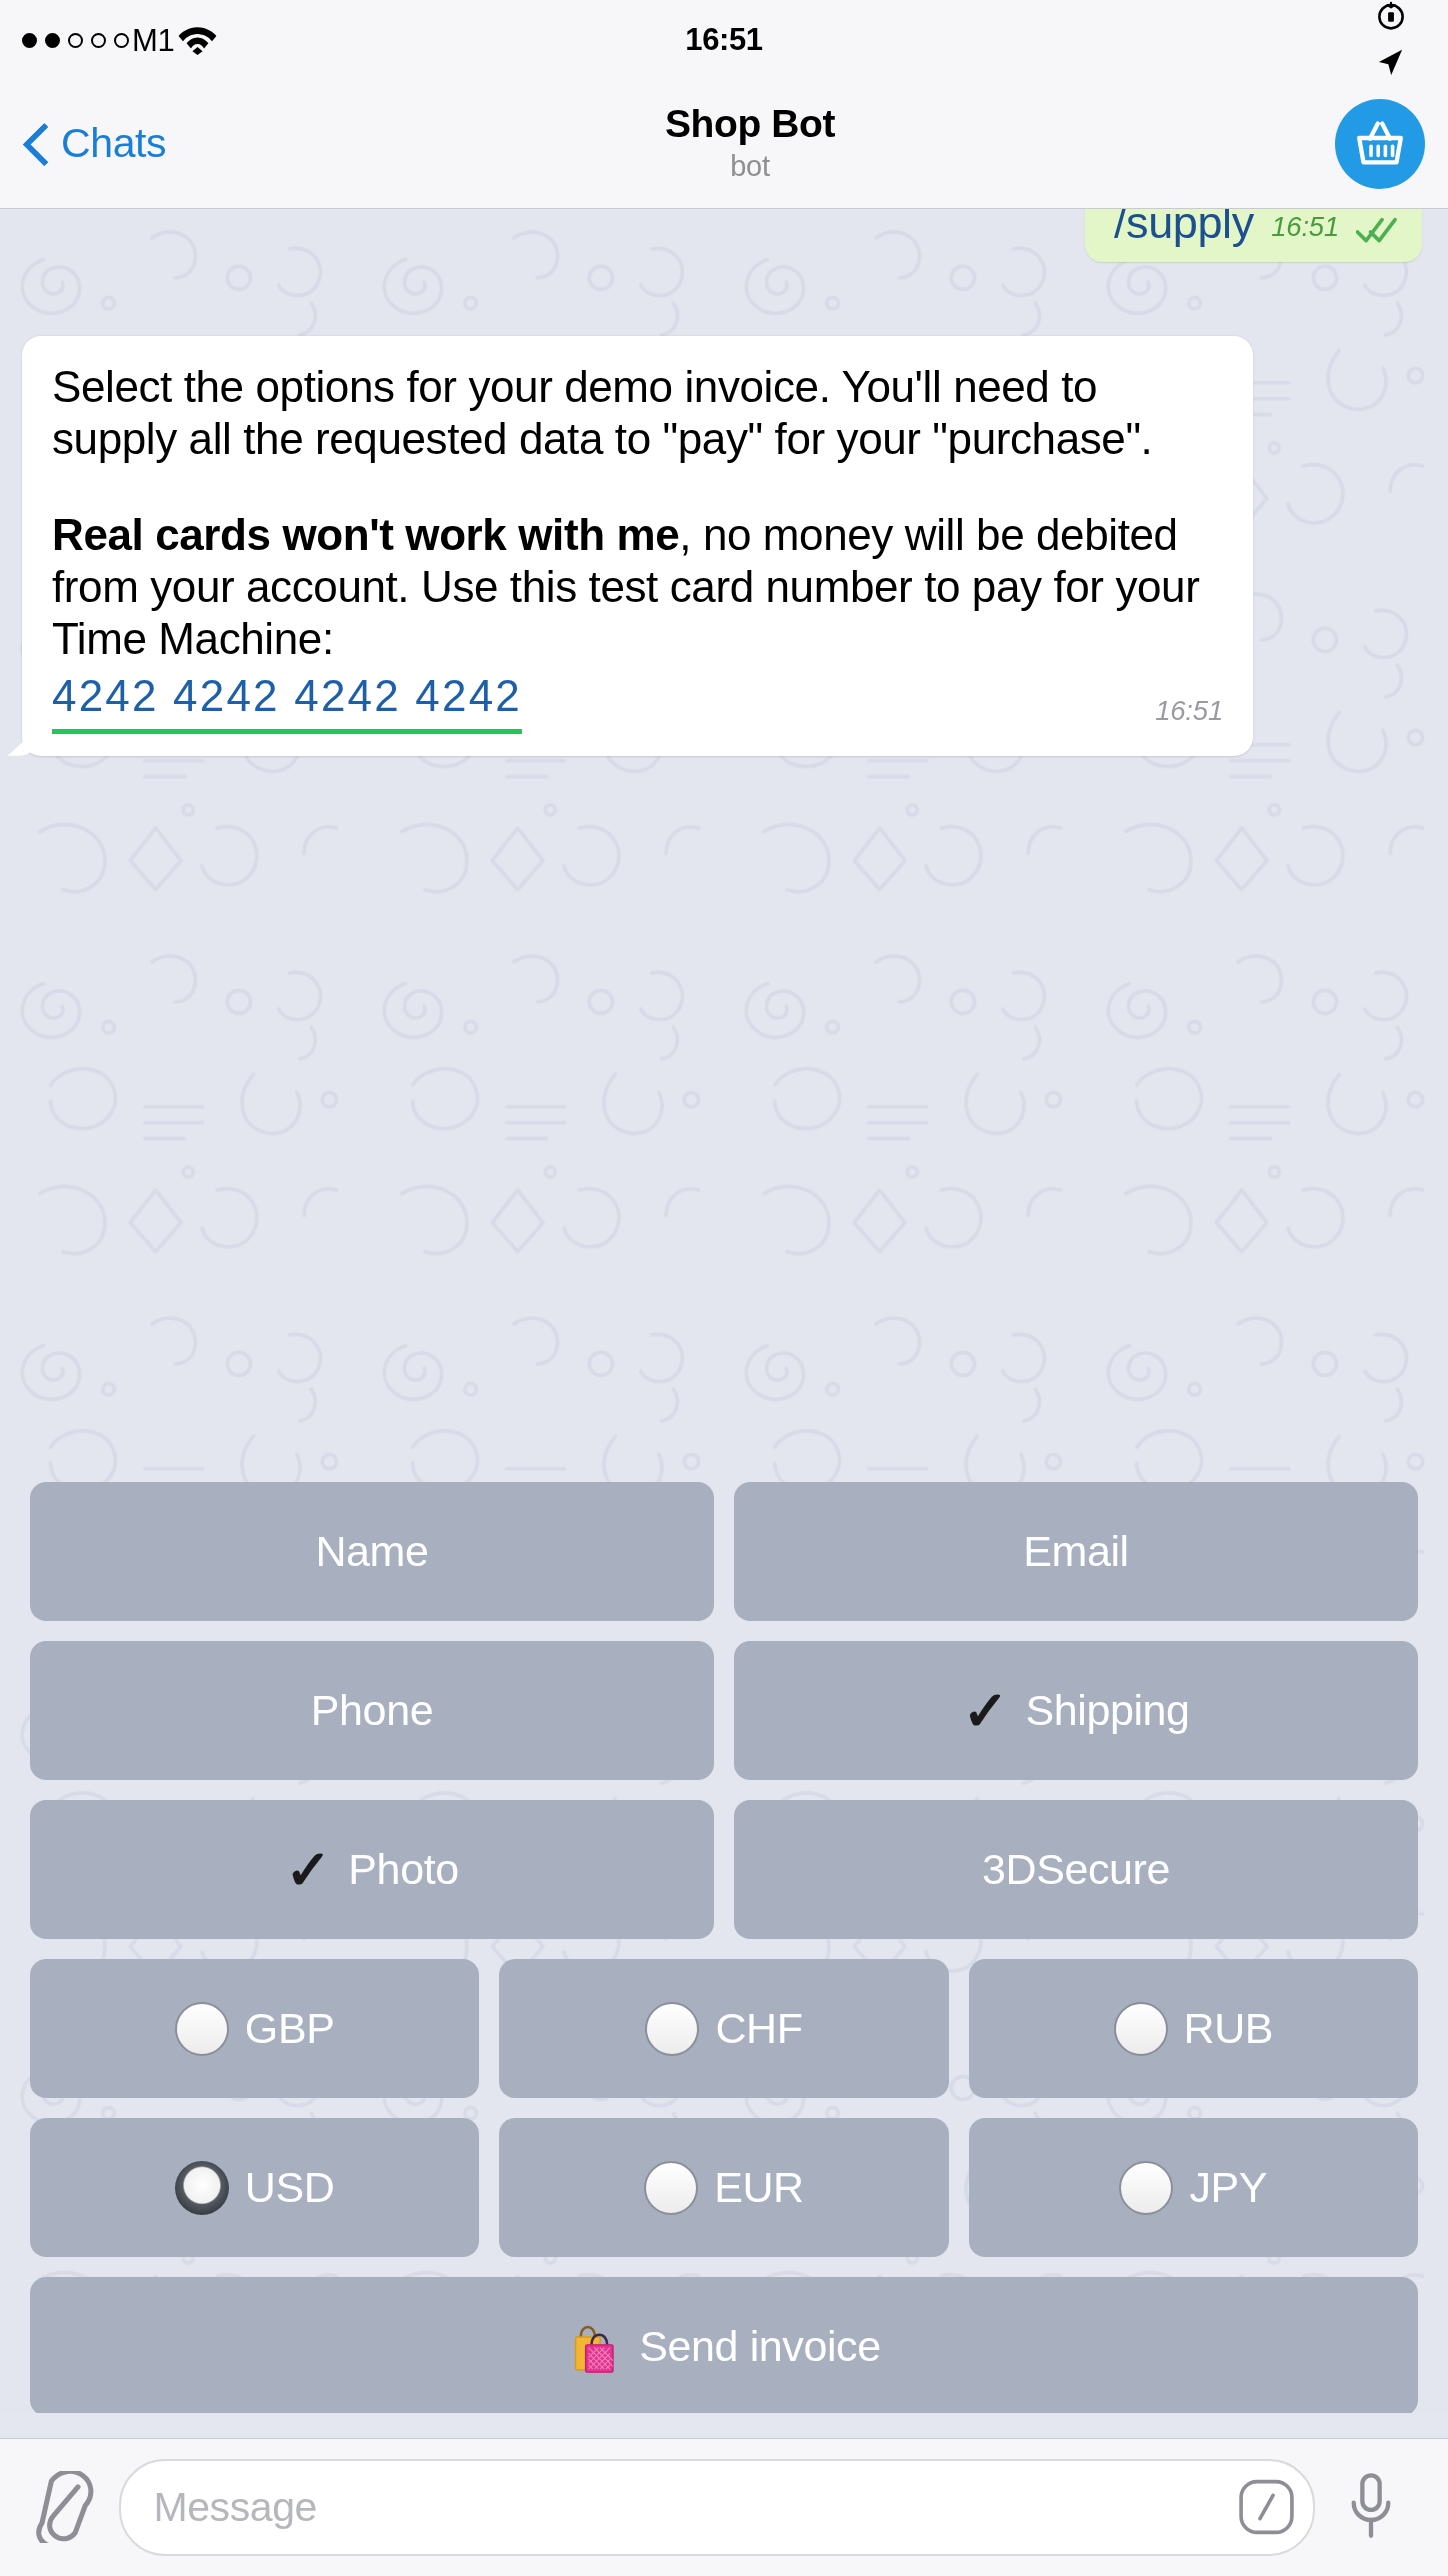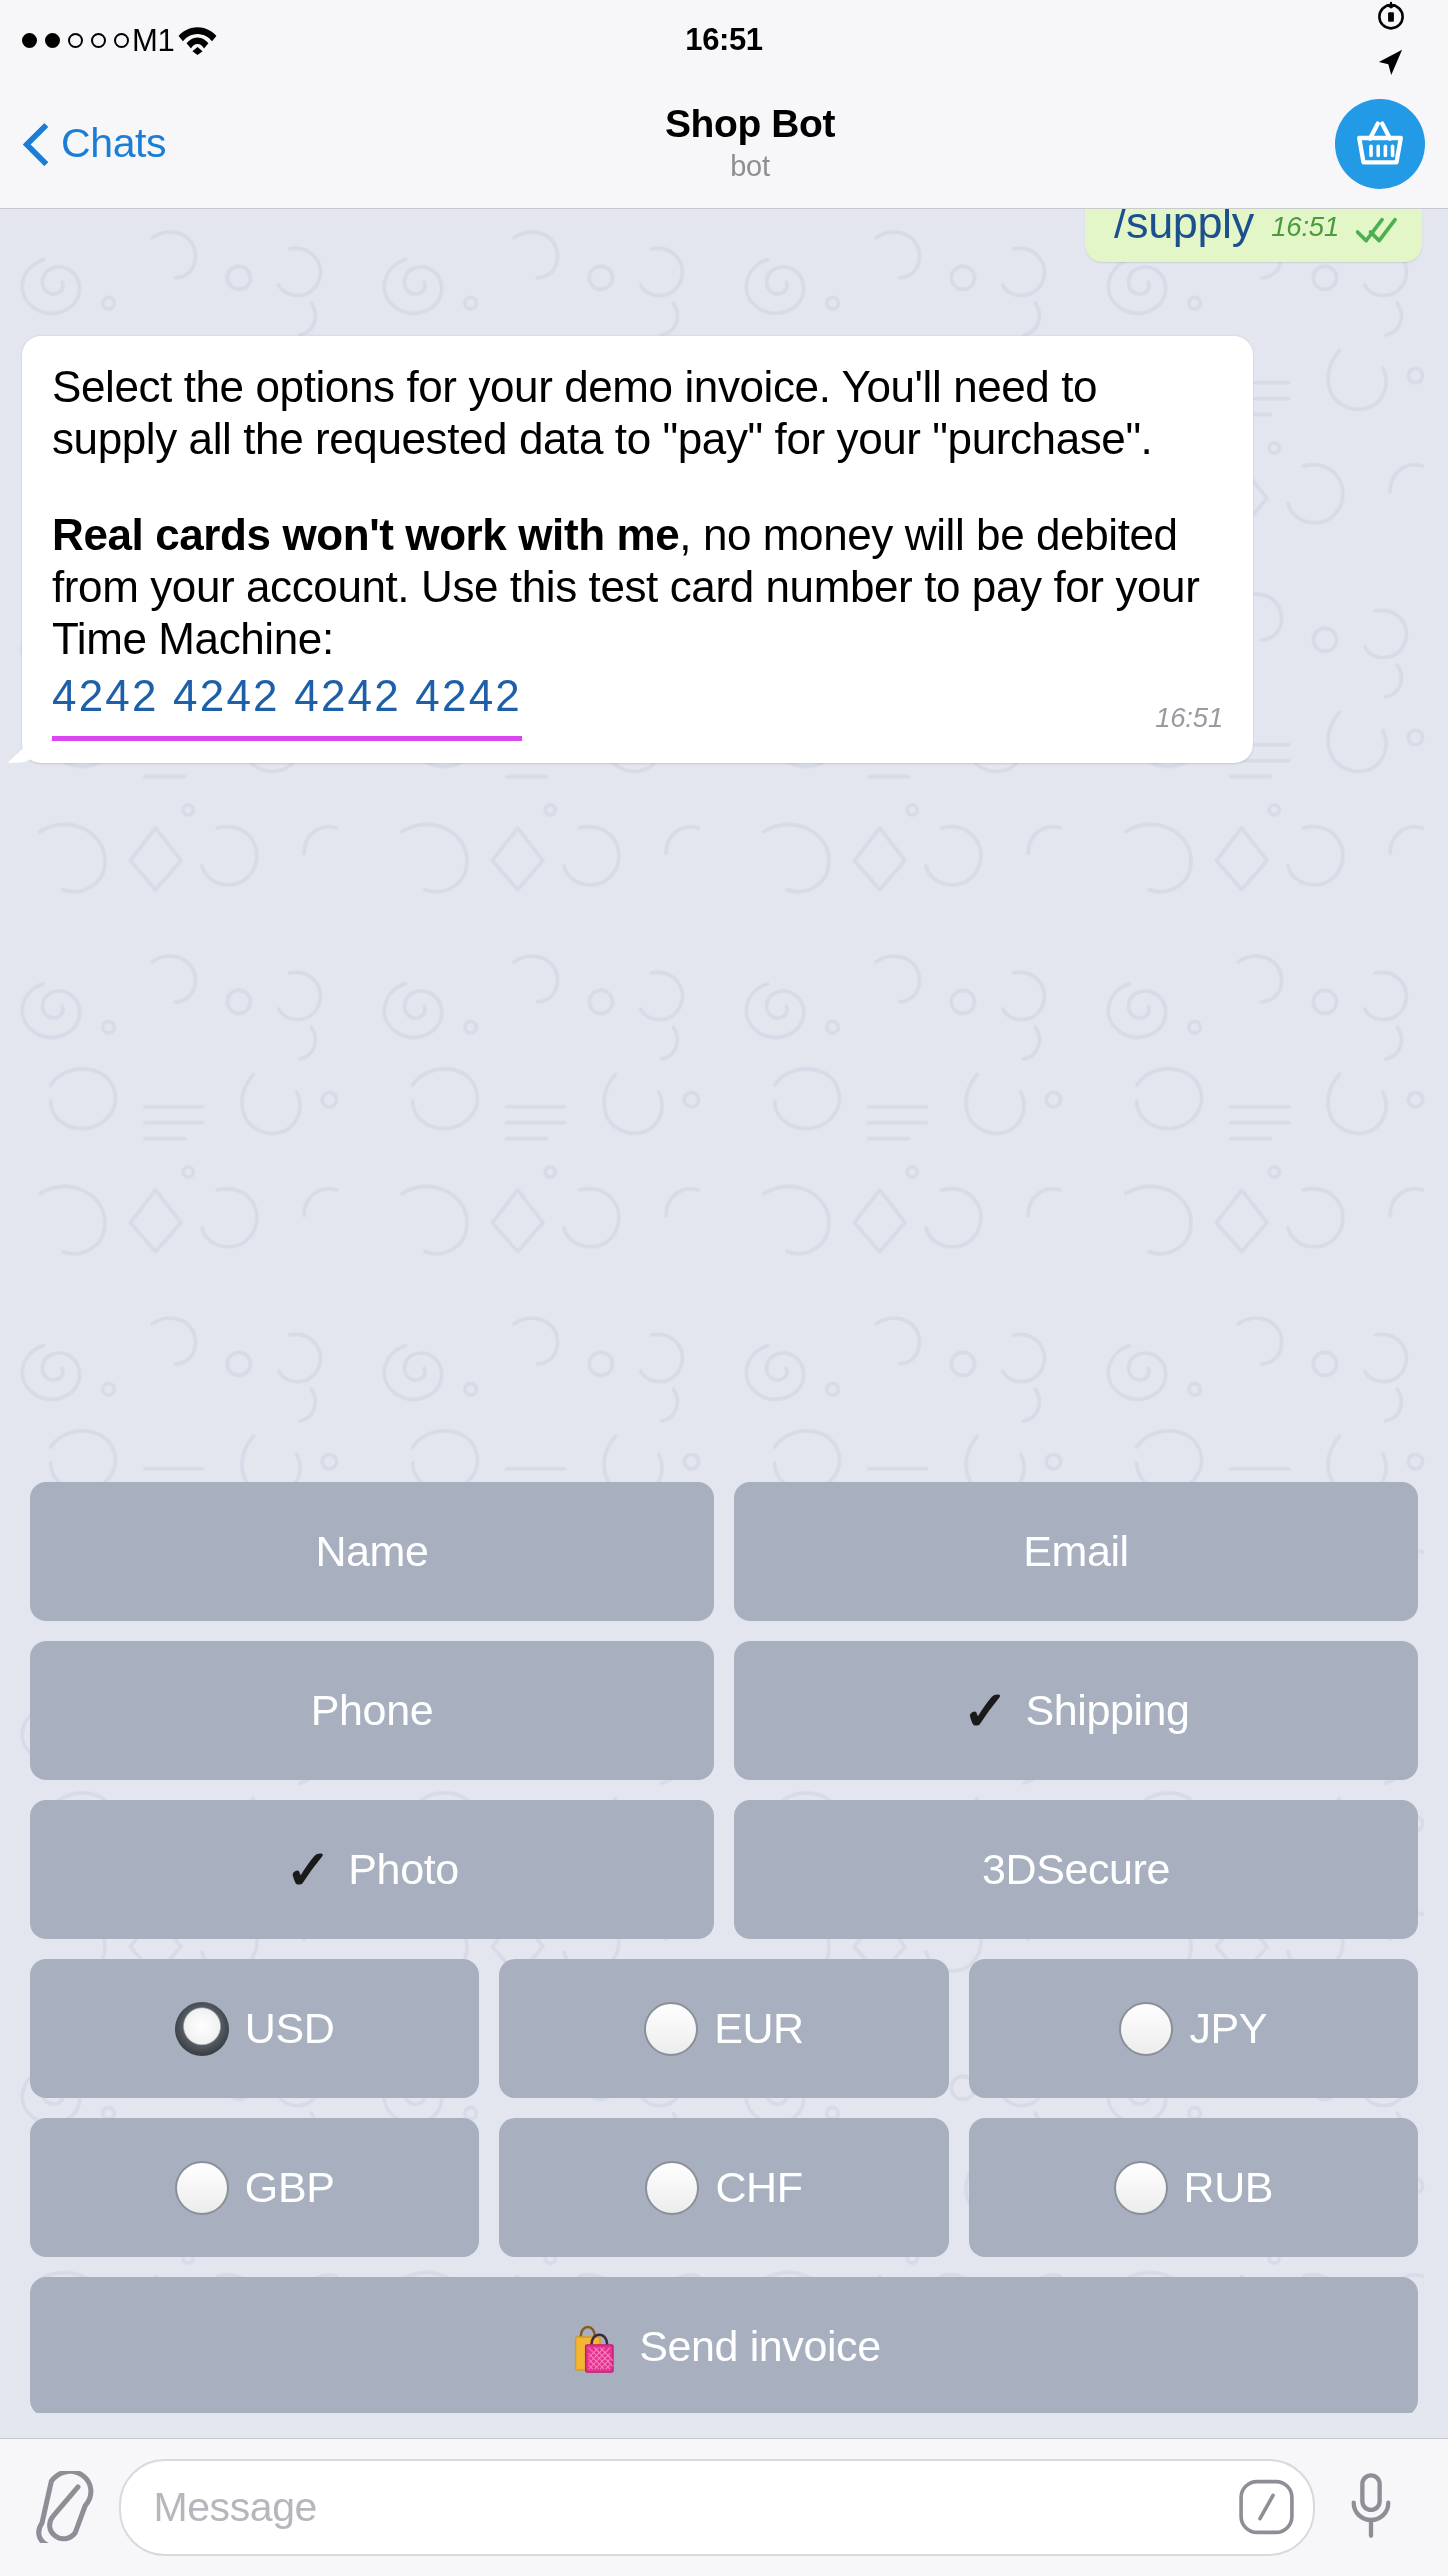--- a/index.html
+++ b/index.html
@@ -204,23 +204,23 @@
   .msg-in p.gap { margin-top: 45px; }
   .msg-in b { font-weight: 700; }
   .cardline {
     display: flex; align-items: flex-end; justify-content: space-between;
     margin-top: 7.2px;
   }
   .card-link {
     font-size: 44px;
     color: #1d5fa8;
     letter-spacing: 2.2px;
-    border-bottom: 5px solid #d946ef;
+    border-bottom: 5px solid #22c55e;
     line-height: 1.1;
-    padding-bottom: 15px;
+    padding-bottom: 8px;
     cursor: pointer;
   }
   .msg-in-time {
     font-size: 27.5px; font-style: italic; color: #9a9aa2;
     letter-spacing: -0.2px; padding-bottom: 7.2px; white-space: nowrap;
   }
 
   
   .keyboard {
     position: absolute;
@@ -473,45 +473,45 @@
           <span class="kb-check">✓</span>
           <span>Photo</span>
         </div>
         <div class="kb-btn">
           <span>3DSecure</span>
         </div>
       </div>
 
       <div class="kb-row">
         <div class="kb-btn">
+          <span class="radio-off"></span>
+          <span>GBP</span>
+        </div>
+        <div class="kb-btn">
+          <span class="radio-off"></span>
+          <span>CHF</span>
+        </div>
+        <div class="kb-btn">
+          <span class="radio-off"></span>
+          <span>RUB</span>
+        </div>
+      </div>
+
+      <div class="kb-row">
+        <div class="kb-btn">
           <span class="radio-on"></span>
           <span>USD</span>
         </div>
         <div class="kb-btn">
           <span class="radio-off"></span>
           <span>EUR</span>
         </div>
         <div class="kb-btn">
           <span class="radio-off"></span>
           <span>JPY</span>
-        </div>
-      </div>
-
-      <div class="kb-row">
-        <div class="kb-btn">
-          <span class="radio-off"></span>
-          <span>GBP</span>
-        </div>
-        <div class="kb-btn">
-          <span class="radio-off"></span>
-          <span>CHF</span>
-        </div>
-        <div class="kb-btn">
-          <span class="radio-off"></span>
-          <span>RUB</span>
         </div>
       </div>
 
       <div class="kb-row">
         <div class="kb-btn wide">
           <span class="bag-emoji">
             <svg width="56" height="56" viewBox="0 0 78 78">
               <path d="M19 25 c0 -9 5 -14 10 -14 c5 0 10 5 10 14" fill="none" stroke="#8a5a20" stroke-width="3.5"></path>
               <rect x="12" y="25" width="34" height="46" rx="2" fill="#f2b632"></rect>
               <rect x="12" y="25" width="34" height="46" rx="2" fill="none" stroke="#d89a1e" stroke-width="2"></rect>

